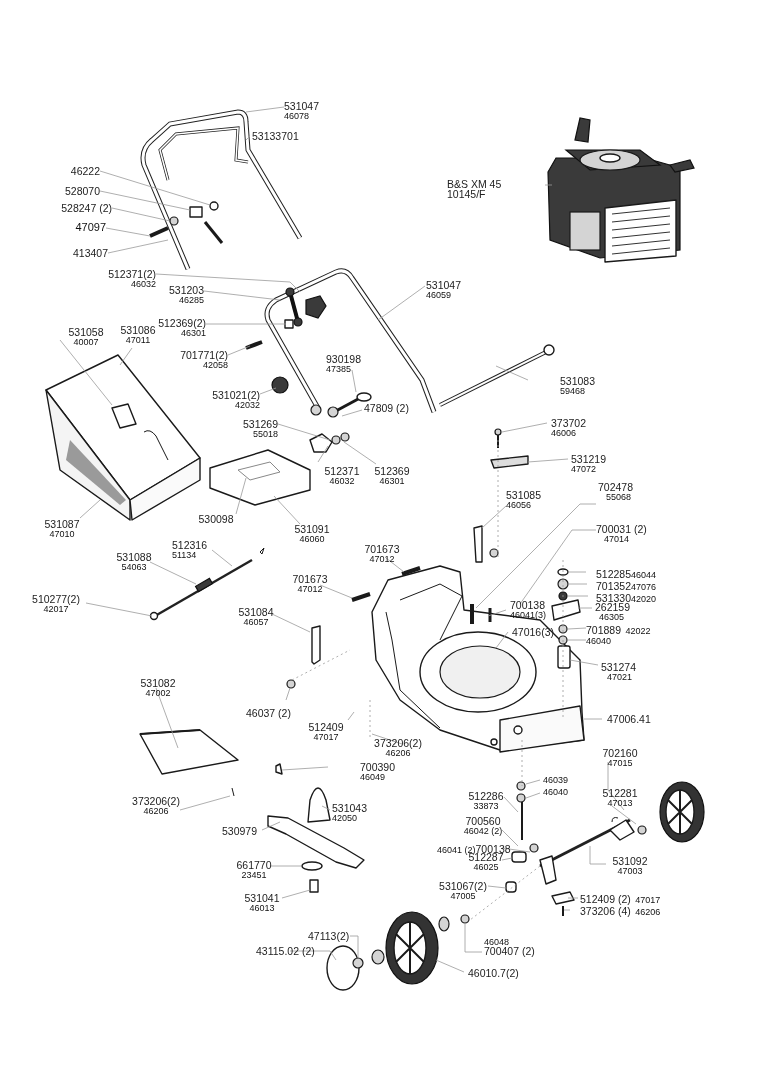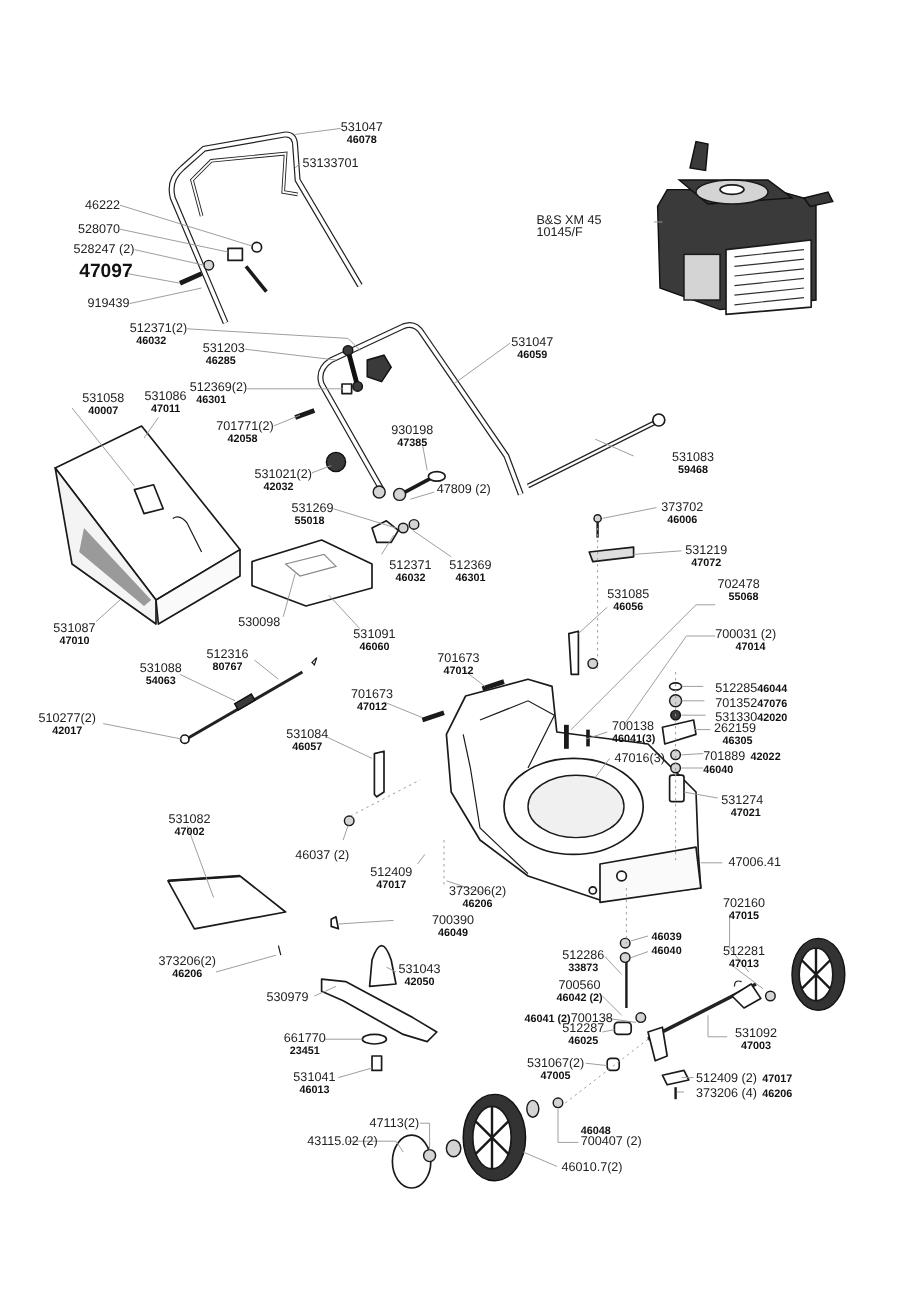--- a/index.html
+++ b/index.html
@@ -2,21 +2,21 @@
 <html><head>
 <meta charset="utf-8">
 <style>
   html, body { margin: 0; padding: 0; background: #ffffff; }
   body { width: 764px; height: 1080px; position: relative; overflow: hidden;
          font-family: "Liberation Sans", sans-serif; color: #1a1a1a; }
   #stage { position: absolute; left: 0; top: 0; width: 764px; height: 1080px; }
   svg#art { position: absolute; left: 0; top: 0; }
   .lbl { position: absolute; white-space: nowrap; line-height: 10px; }
   .lbl .a { display: block; font-size: 10.5px; font-weight: normal; color: #222; }
-  .lbl .b { display: block; font-size: 9px; font-weight: bold; color: #111; text-align: center; }
+  .lbl .b { display: block; font-size: 9px; font-weight: normal; color: #111; }
   .lbl.inline .a, .lbl.inline .b { display: inline; }
   .lbl.r { text-align: right; }
   .lbl.c { text-align: center; }
   .lead { stroke: #9a9a9a; stroke-width: 0.8; fill: none; }
   .part { stroke: #1a1a1a; stroke-width: 1.4; fill: #ffffff; stroke-linejoin: round; }
   .partg { stroke: #1a1a1a; stroke-width: 1.2; fill: #d4d4d4; }
   .partd { stroke: #111; stroke-width: 1.2; fill: #3a3a3a; }
   .thin { stroke: #1a1a1a; stroke-width: 1; fill: none; }
   .dash { stroke: #9a9a9a; stroke-width: 0.8; fill: none; stroke-dasharray: 2 3; }
 </style>
@@ -281,24 +281,24 @@
 <div class="lbl r" style="left:66px;top:166px;width:34px">
       <span class="a">46222</span>
     </div>
 <div class="lbl r" style="left:60px;top:186px;width:40px">
       <span class="a">528070</span>
     </div>
 <div class="lbl r" style="left:50px;top:203px;width:62px">
       <span class="a">528247 (2)</span>
     </div>
 <div class="lbl r" style="left:66px;top:222px;width:40px">
-      <span class="b" style="font-size:16px">47097</span>
+      <span class="b" style="font-size:11px">47097</span>
     </div>
 <div class="lbl r" style="left:66px;top:248px;width:42px">
-      <span class="a">919439</span>
+      <span class="a">413407</span>
     </div>
 <div class="lbl" style="left:447px;top:179px">
       <span class="a">B&amp;S XM 45</span>
       <span class="a">10145/F</span>
     </div>
 
 <div class="lbl r" style="left:96px;top:269px;width:60px">
       <span class="a">512371(2)</span>
       <span class="b">46032</span>
     </div>
@@ -380,21 +380,21 @@
 <div class="lbl" style="left:598px;top:482px">
       <span class="a">702478</span>
       <span class="b" style="padding-left:8px">55068</span>
     </div>
 <div class="lbl" style="left:596px;top:524px">
       <span class="a">700031 (2)</span>
       <span class="b" style="padding-left:8px">47014</span>
     </div>
 <div class="lbl" style="left:172px;top:540px">
       <span class="a">512316</span>
-      <span class="b">80767</span>
+      <span class="b">51134</span>
     </div>
 <div class="lbl c" style="left:362px;top:544px;width:40px">
       <span class="a">701673</span>
       <span class="b">47012</span>
     </div>
 <div class="lbl c" style="left:114px;top:552px;width:40px">
       <span class="a">531088</span>
       <span class="b">54063</span>
     </div>
 <div class="lbl c" style="left:290px;top:574px;width:40px">

